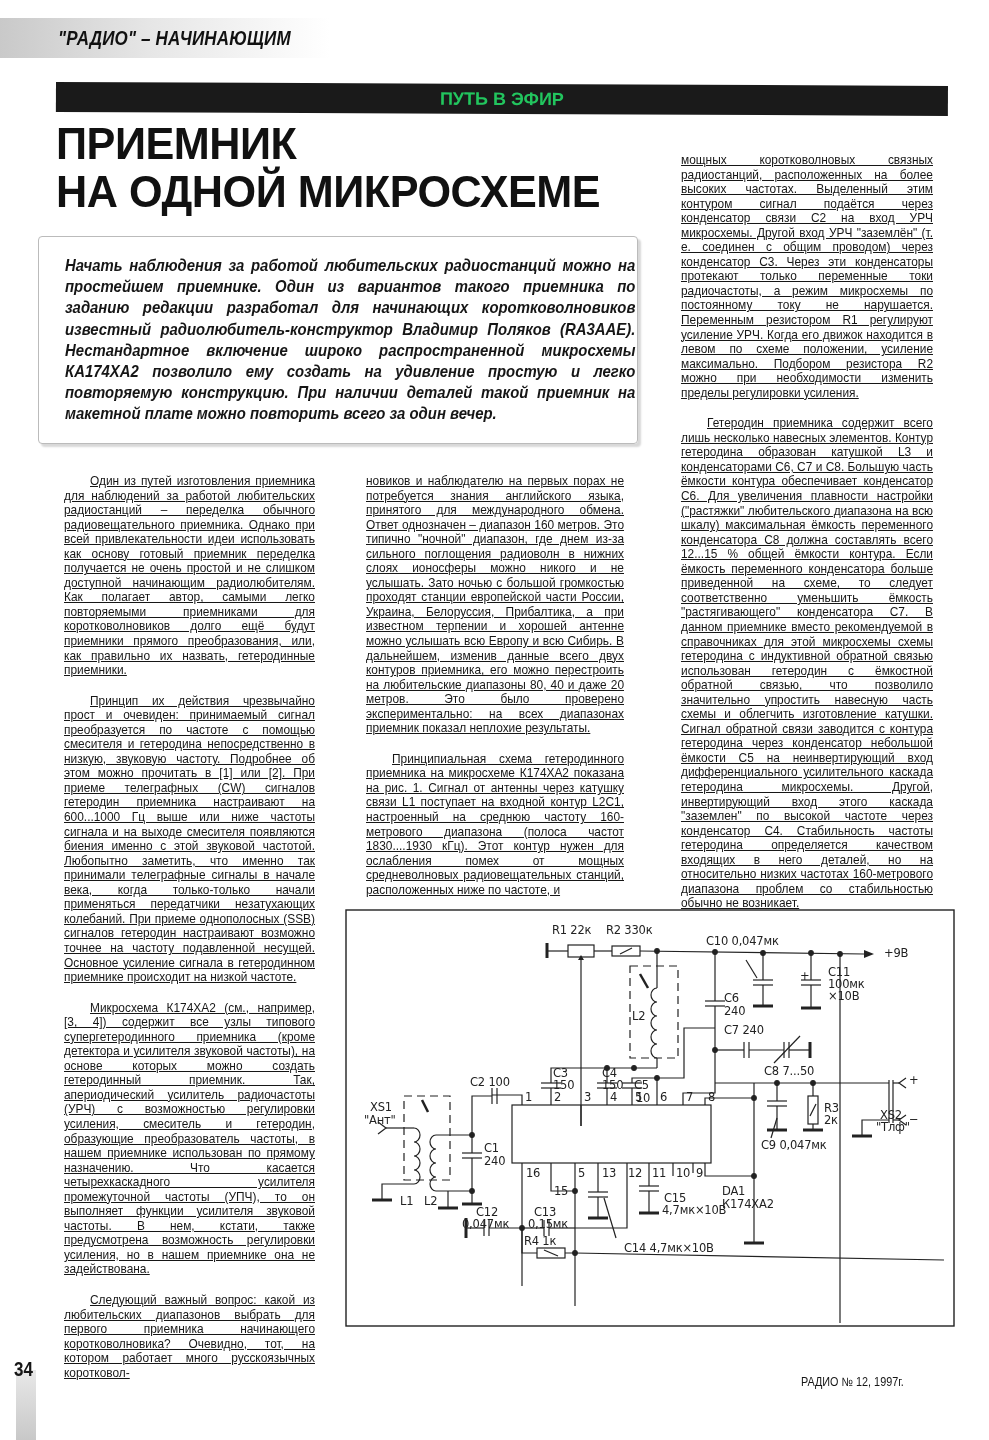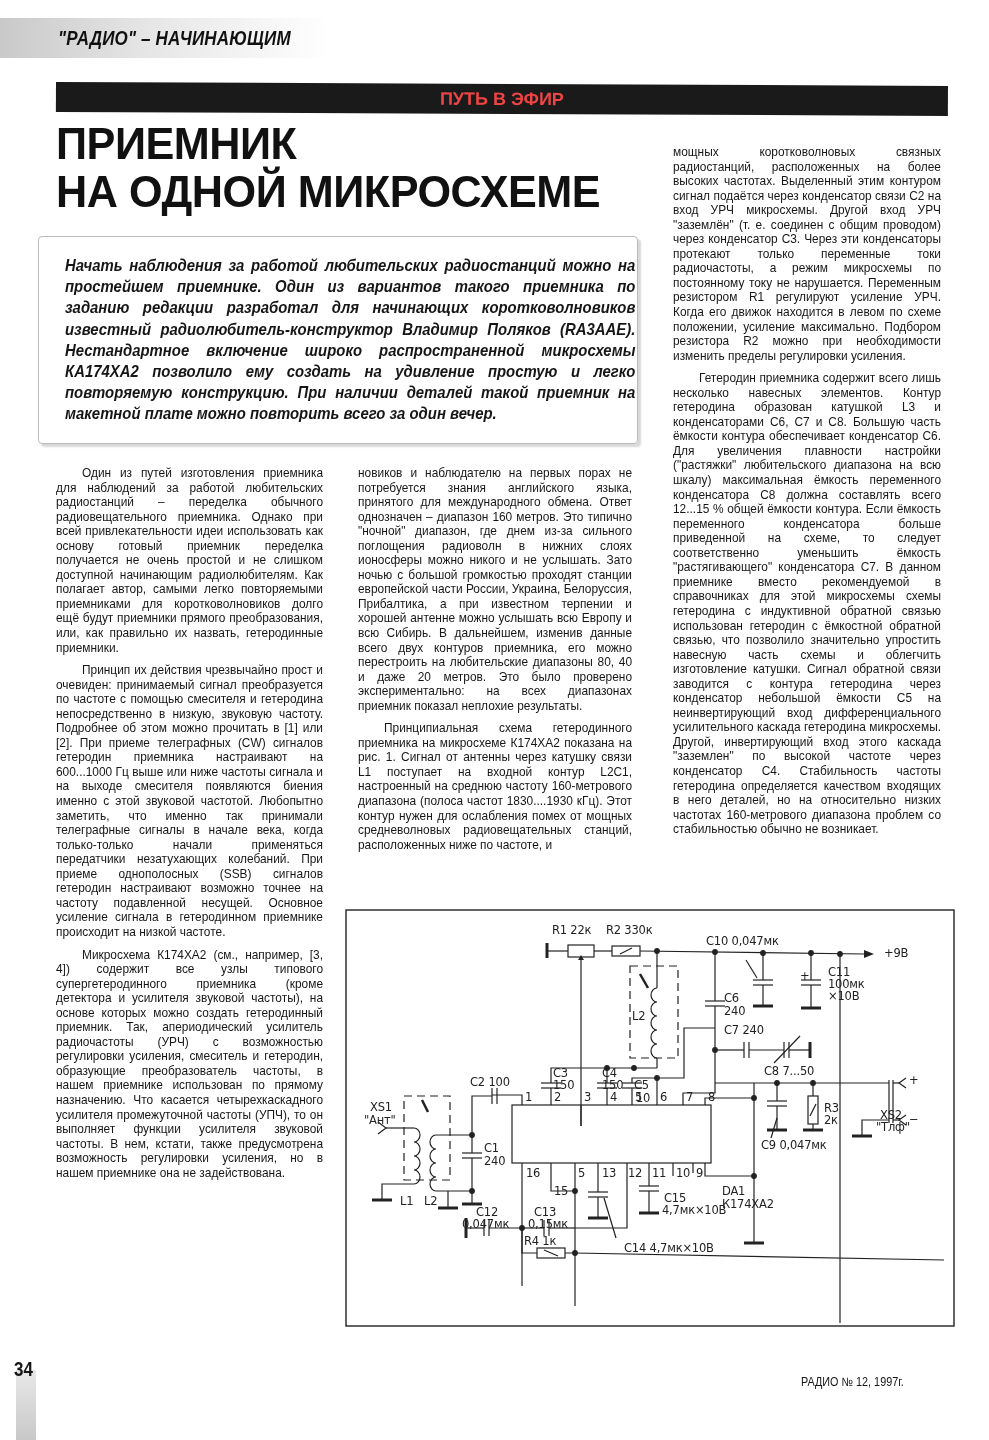--- a/index.html
+++ b/index.html
@@ -1,25 +1,25 @@
 <!DOCTYPE html>
 <html><head>
 <meta charset="utf-8">
 <style>
   html,body{margin:0;padding:0;background:#fff;}
   body{width:989px;height:1440px;position:relative;overflow:hidden;font-family:"Liberation Sans",sans-serif;color:#161616;}
   .rubric-bar{position:absolute;left:0;top:18px;width:330px;height:40px;background:linear-gradient(90deg,#c9c9c9 0%,#e6e6e6 45%,#ffffff 100%);}
   .rubric{position:absolute;left:58px;top:27px;font-size:20px;font-weight:bold;font-style:italic;letter-spacing:0.2px;transform:scaleX(0.85);transform-origin:left;color:#111;}
   .section-bar{position:absolute;left:56px;top:82px;width:892px;height:30px;background:#1a1a1a;transform:rotate(0.25deg);transform-origin:left top;display:flex;align-items:center;justify-content:center;}
-  .section-bar span{color:#ef4444;font-weight:bold;font-size:18px;}
+  .section-bar span{color:#22c55e;font-weight:bold;font-size:18px;}
   .title{position:absolute;left:56px;top:120px;font-size:45px;line-height:48px;font-weight:bold;letter-spacing:-0.5px;transform:scaleX(0.96);transform-origin:left;color:#111;}
   .lead{position:absolute;left:38px;top:236px;width:598px;height:206px;border:1px solid #bbb;border-radius:4px;box-shadow:3px 3px 2px #d8d8d8;}
   .lead p{margin:18px 10px 0 26px;font-weight:bold;font-style:italic;font-size:16.2px;line-height:21.2px;text-align:justify;transform:scaleX(0.92);transform-origin:left;width:620px;}
   .col{position:absolute;font-size:11.9px;line-height:14.55px;text-align:justify;hyphens:manual;}
-  .col p{margin:8px;text-indent:26px;}
+  .col p{margin:16px;text-indent:26px;text-decoration:underline;}
   .col p.cont{text-indent:0;}
   #col1{left:48px;top:458px;width:283px;}
   #col2{left:350px;top:458px;width:290px;}
   #col3{left:665px;top:137px;width:284px;}
   .figure{position:absolute;left:344px;top:908px;width:614px;height:422px;}
   .figure svg{position:absolute;left:0;top:0;}
   .figure .lbl{position:absolute;font-family:"DejaVu Sans",sans-serif;font-size:11.5px;color:#222;white-space:nowrap;letter-spacing:-0.2px;}
   .page-number-tab{position:absolute;left:16px;top:1370px;width:20px;height:70px;background:linear-gradient(180deg,#e8e8e8,#c8c8c8);}
   .page-number{position:absolute;left:14px;top:1358px;font-weight:bold;font-size:20px;transform:scaleX(0.85);transform-origin:left;}
   .footer-issue{position:absolute;left:801px;top:1375px;font-size:12px;transform:scaleX(0.9);transform-origin:left;}
@@ -40,20 +40,21 @@
 </div>
 
 <div class="lead">
   <p>Начать наблюдения за работой любительских радиостанций можно на простейшем приемнике. Один из вариантов такого приемника по заданию редакции разработал для начинающих коротковолновиков известный радиолюбитель-конструктор Владимир Поляков (RA3AAE). Нестандартное включение широко распространенной микросхемы КА174ХА2 позволило ему создать на удивление простую и легко повторяемую конструкцию. При наличии деталей такой приемник на макетной плате можно повторить всего за один вечер.</p>
 </div>
 
 <div class="col" id="col1">
   <p>Один из путей изготовления приемника для наблюдений за работой любительских радиостанций – переделка обычного радиовещательного приемника. Однако при всей привлекательности идеи использовать как основу готовый приемник переделка получается не очень простой и не слишком доступной начинающим радиолюбителям. Как полагает автор, самыми легко повторяемыми приемниками для коротковолновиков долго ещё будут приемники прямого преобразования, или, как правильно их назвать, гетеродинные приемники.</p>
   <p>Принцип их действия чрезвычайно прост и очевиден: принимаемый сигнал преобразуется по частоте с помощью смесителя и гетеродина непосредственно в низкую, звуковую частоту. Подробнее об этом можно прочитать в [1] или [2]. При приеме телеграфных (CW) сигналов гетеродин приемника настраивают на 600...1000 Гц выше или ниже частоты сигнала и на выходе смесителя появляются биения именно с этой звуковой частотой. Любопытно заметить, что именно так принимали телеграфные сигналы в начале века, когда только-только начали применяться передатчики незатухающих колебаний. При приеме однополосных (SSB) сигналов гетеродин настраивают возможно точнее на частоту подавленной несущей. Основное усиление сигнала в гетеродинном приемнике происходит на низкой частоте.</p>
   <p>Микросхема К174ХА2 (см., например, [3, 4]) содержит все узлы типового супергетеродинного приемника (кроме детектора и усилителя звуковой частоты), на основе которых можно создать гетеродинный приемник. Так, апериодический усилитель радиочастоты (УРЧ) с возможностью регулировки усиления, смеситель и гетеродин, образующие преобразователь частоты, в нашем приемнике использован по прямому назначению. Что касается четырехкаскадного усилителя промежуточной частоты (УПЧ), то он выполняет функции усилителя звуковой частоты. В нем, кстати, также предусмотрена возможность регулировки усиления, но в нашем приемнике она не задействована.</p>
+  <p>Следующий важный вопрос: какой из любительских диапазонов выбрать для первого приемника начинающего коротковолновика? Очевидно, тот, на котором работает много русскоязычных коротковол-</p>
 </div>
 
 <div class="col" id="col2">
   <p class="cont">новиков и наблюдателю на первых порах не потребуется знания английского языка, принятого для международного обмена. Ответ однозначен – диапазон 160 метров. Это типично "ночной" диапазон, где днем из-за сильного поглощения радиоволн в нижних слоях ионосферы можно никого и не услышать. Зато ночью с большой громкостью проходят станции европейской части России, Украина, Белоруссия, Прибалтика, а при известном терпении и хорошей антенне можно услышать всю Европу и всю Сибирь. В дальнейшем, изменив данные всего двух контуров приемника, его можно перестроить на любительские диапазоны 80, 40 и даже 20 метров. Это было проверено экспериментально: на всех диапазонах приемник показал неплохие результаты.</p>
   <p>Принципиальная схема гетеродинного приемника на микросхеме К174ХА2 показана на рис. 1. Сигнал от антенны через катушку связи L1 поступает на входной контур L2C1, настроенный на среднюю частоту 160-метрового диапазона (полоса частот 1830....1930 кГц). Этот контур нужен для ослабления помех от мощных средневолновых радиовещательных станций, расположенных ниже по частоте, и</p>
 </div>
 
 <div class="col" id="col3">
   <p class="cont">мощных коротковолновых связных радиостанций, расположенных на более высоких частотах. Выделенный этим контуром сигнал подаётся через конденсатор связи С2 на вход УРЧ микросхемы. Другой вход УРЧ "заземлён" (т. е. соединен с общим проводом) через конденсатор С3. Через эти конденсаторы протекают только переменные токи радиочастоты, а режим микросхемы по постоянному току не нарушается. Переменным резистором R1 регулируют усиление УРЧ. Когда его движок находится в левом по схеме положении, усиление максимально. Подбором резистора R2 можно при необходимости изменить пределы регулировки усиления.</p>
   <p>Гетеродин приемника содержит всего лишь несколько навесных элементов. Контур гетеродина образован катушкой L3 и конденсаторами С6, С7 и С8. Большую часть ёмкости контура обеспечивает конденсатор С6. Для увеличения плавности настройки ("растяжки" любительского диапазона на всю шкалу) максимальная ёмкость переменного конденсатора С8 должна составлять всего 12...15 % общей ёмкости контура. Если ёмкость переменного конденсатора больше приведенной на схеме, то следует соответственно уменьшить ёмкость "растягивающего" конденсатора С7. В данном приемнике вместо рекомендуемой в справочниках для этой микросхемы схемы гетеродина с индуктивной обратной связью использован гетеродин с ёмкостной обратной связью, что позволило значительно упростить навесную часть схемы и облегчить изготовление катушки. Сигнал обратной связи заводится с контура гетеродина через конденсатор небольшой ёмкости С5 на неинвертирующий вход дифференциального усилительного каскада гетеродина микросхемы. Другой, инвертирующий вход этого каскада "заземлен" по высокой частоте через конденсатор С4. Стабильность частоты гетеродина определяется качеством входящих в него деталей, но на относительно низких частотах 160-метрового диапазона проблем со стабильностью обычно не возникает.</p>

